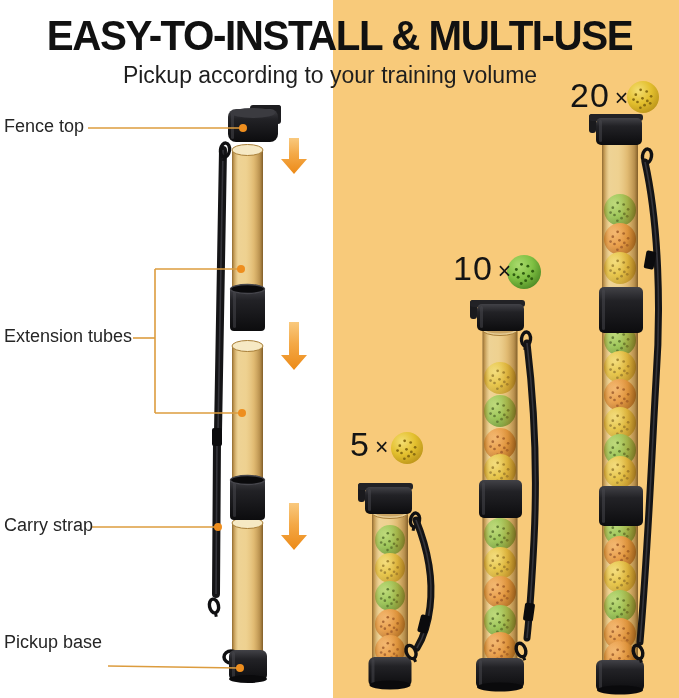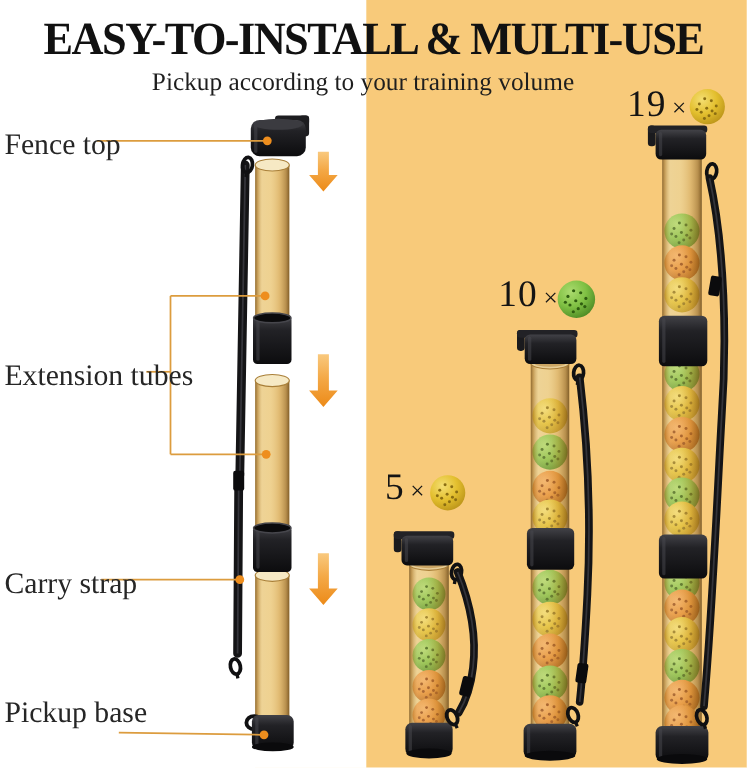--- a/index.html
+++ b/index.html
@@ -1,33 +1,33 @@
 <!DOCTYPE html>
 <html><head>
 <meta charset="utf-8">
 <style>
   html,body{margin:0;padding:0;}
   .canvas{
     position:relative;width:679px;height:698px;overflow:hidden;
-    font-family:Liberation Serif, serif;background:#ffffff;
+    font-family:Liberation Sans, sans-serif;background:#ffffff;
   }
   .panel-left{position:absolute;left:0;top:0;width:333px;height:698px;background:#ffffff;}
   .panel-right{position:absolute;left:333px;top:0;width:346px;height:698px;background:#f8ca7a;}
   #art{position:absolute;left:0;top:0;width:679px;height:698px;}
   .title{
     position:absolute;left:0;top:12px;width:679px;text-align:center;
     font-size:42px;font-weight:700;letter-spacing:-1.5px;color:#111;
     transform:scaleX(0.96);transform-origin:center;white-space:nowrap;
   }
   .subtitle{
     position:absolute;left:0;top:62px;width:660px;text-align:center;
     font-size:23px;color:#1e1e1e;white-space:nowrap;
   }
   .part-label{
-    position:absolute;left:4px;font-size:27px;color:#262626;white-space:nowrap;
+    position:absolute;left:4px;font-size:18px;color:#262626;white-space:nowrap;
   }
   .lbl-fence{top:116px;}
   .lbl-ext{top:326px;}
   .lbl-strap{top:515px;}
   .lbl-base{top:632px;}
   .capacity{
     position:absolute;color:#141414;white-space:nowrap;display:flex;align-items:center;
   }
   .capacity .num{font-size:34px;font-weight:400;letter-spacing:1px;}
   .capacity .times{font-size:23px;margin-left:5px;padding-top:6px;}
@@ -625,16 +625,16 @@
 
   <div class="capacity cap-5">
     <span class="num">5</span>
     <span class="times">×</span>
   </div>
   <div class="capacity cap-11">
     <span class="num">10</span>
     <span class="times">×</span>
   </div>
   <div class="capacity cap-17">
-    <span class="num">19</span>
+    <span class="num">20</span>
     <span class="times">×</span>
   </div>
 </div>
 
 </body></html>

